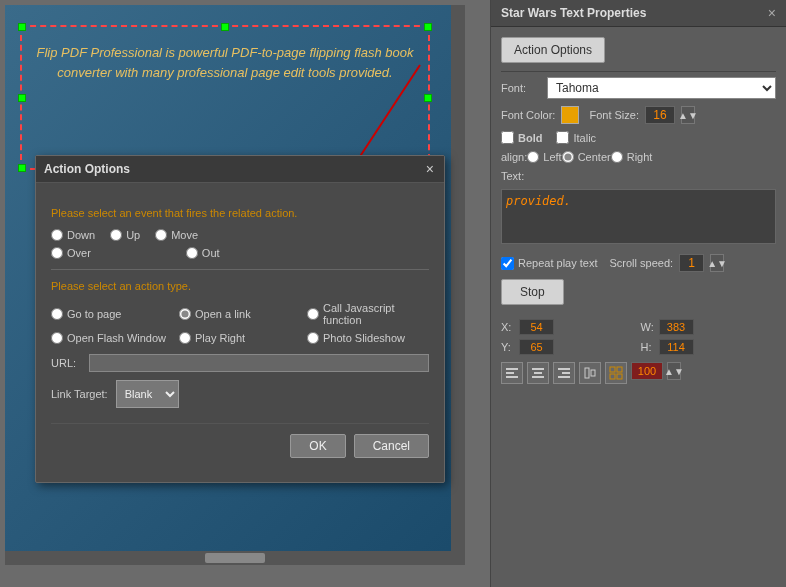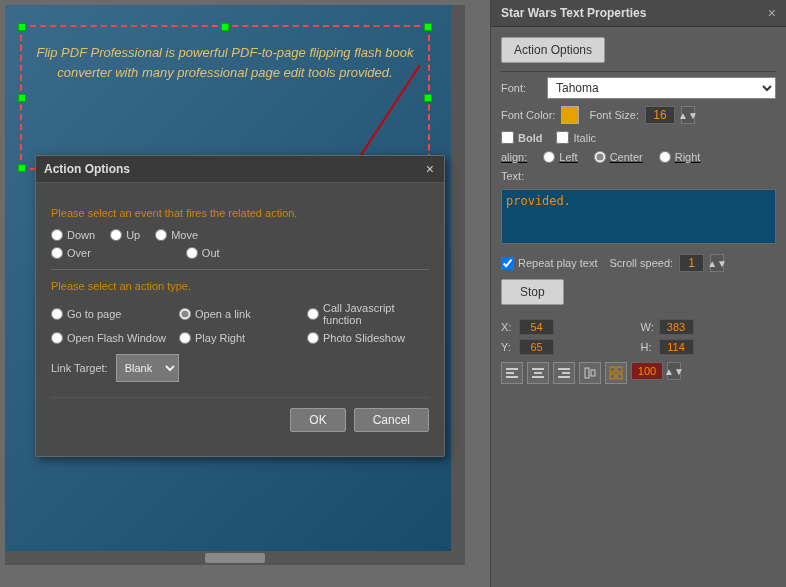--- a/index.html
+++ b/index.html
@@ -375,39 +375,39 @@
       display: flex;
       align-items: center;
       gap: 4px;
       color: #ccc;
       font-size: 11px;
     }
 
     .align-row {
       display: flex;
       align-items: flex-start;
-      gap: 16px;
-      text-decoration: underline;
+      gap: 0;
     }
 
     .align-label {
       color: #ccc;
       font-size: 11px;
     }
 
     .text-area-box {
       width: 100%;
       min-height: 55px;
-      background: #0c4a6e;
+      background: #404040;
       border: 1px solid #666;
       color: #ff8800;
       font-size: 12px;
       padding: 4px;
       resize: none;
       margin-bottom: 7px;
+      font-style: italic;
     }
 
     .repeat-row {
       display: flex;
       align-items: center;
       gap: 6px;
       margin-bottom: 7px;
     }
 
     .stop-btn {
@@ -579,20 +579,24 @@
         <label class="radio-item">
           <input type="radio" name="action" style="">
           <span>Play Right</span>
         </label>
         <label class="radio-item">
           <input type="radio" name="action" style="">
           <span>Photo Slideshow</span>
         </label>
       </div>
 
+      <div class="url-row">
+        <span class="url-label">URL:</span>
+        <input class="url-input" type="text" style="">
+      </div>
 
       <div class="link-target-row">
         <span class="link-target-label">Link Target:</span>
         <select class="link-target-select">
           <option>Blank</option>
           <option>Self</option>
           <option>Parent</option>
           <option>Top</option>
         </select>
       </div>

